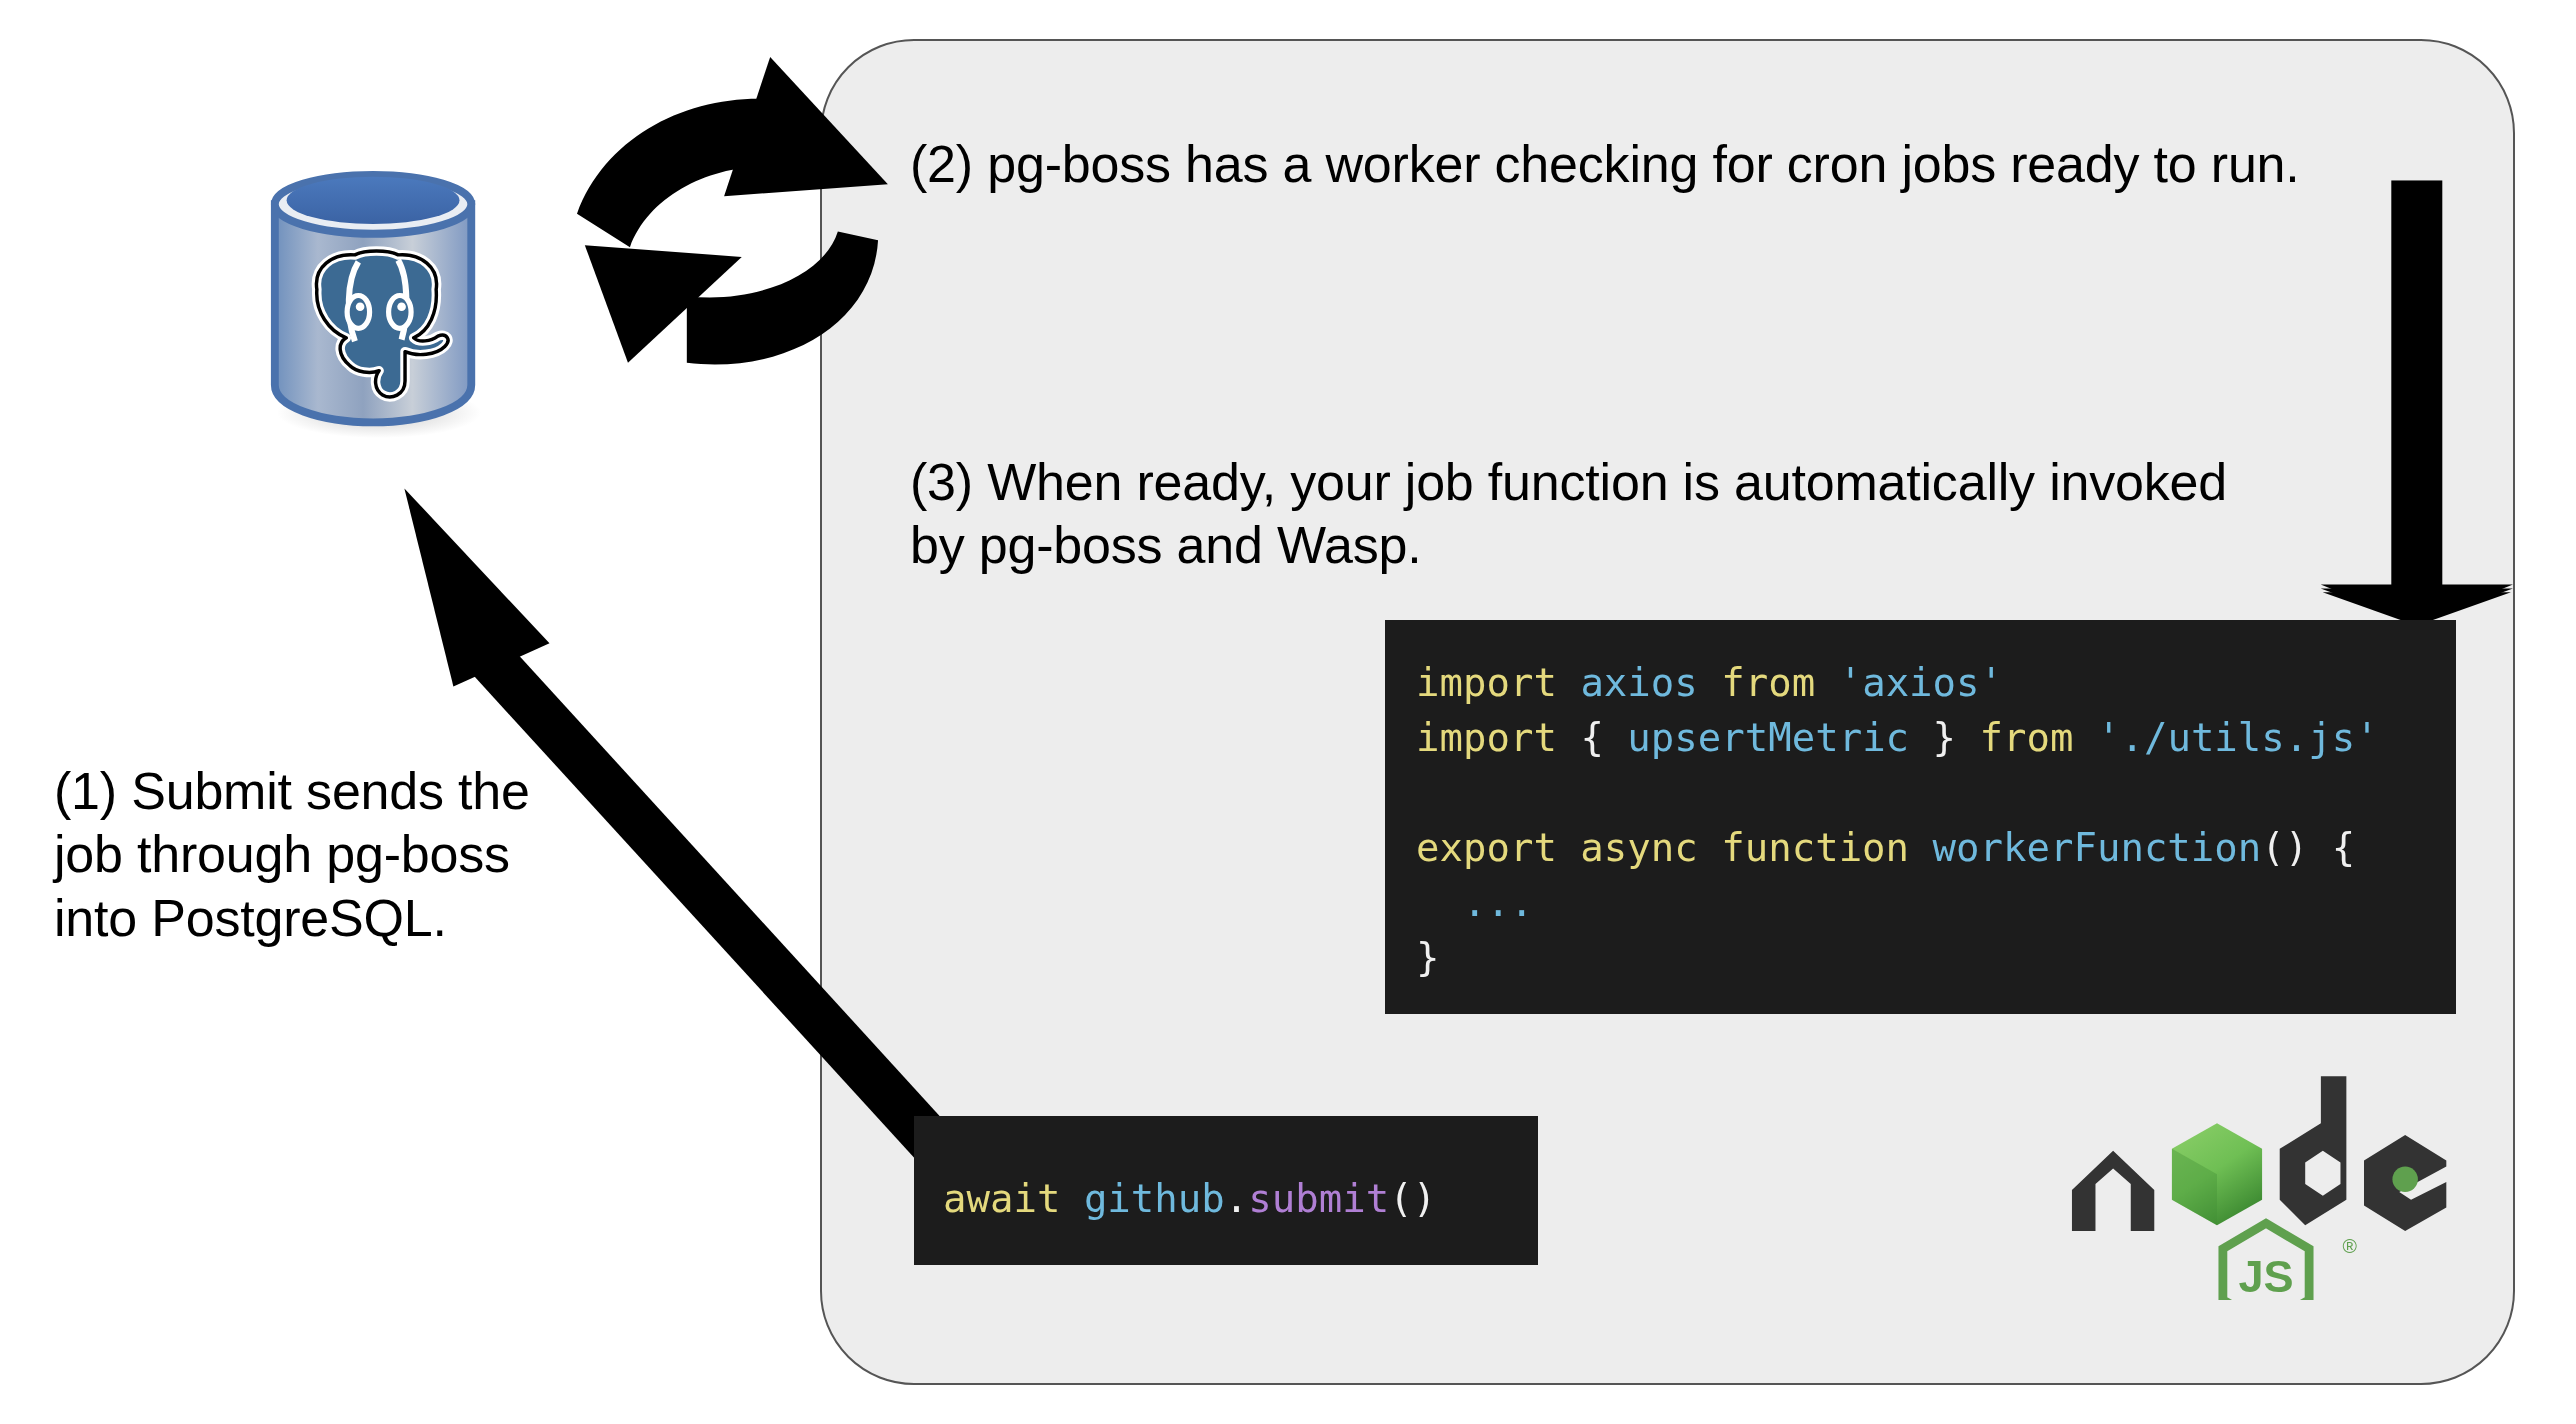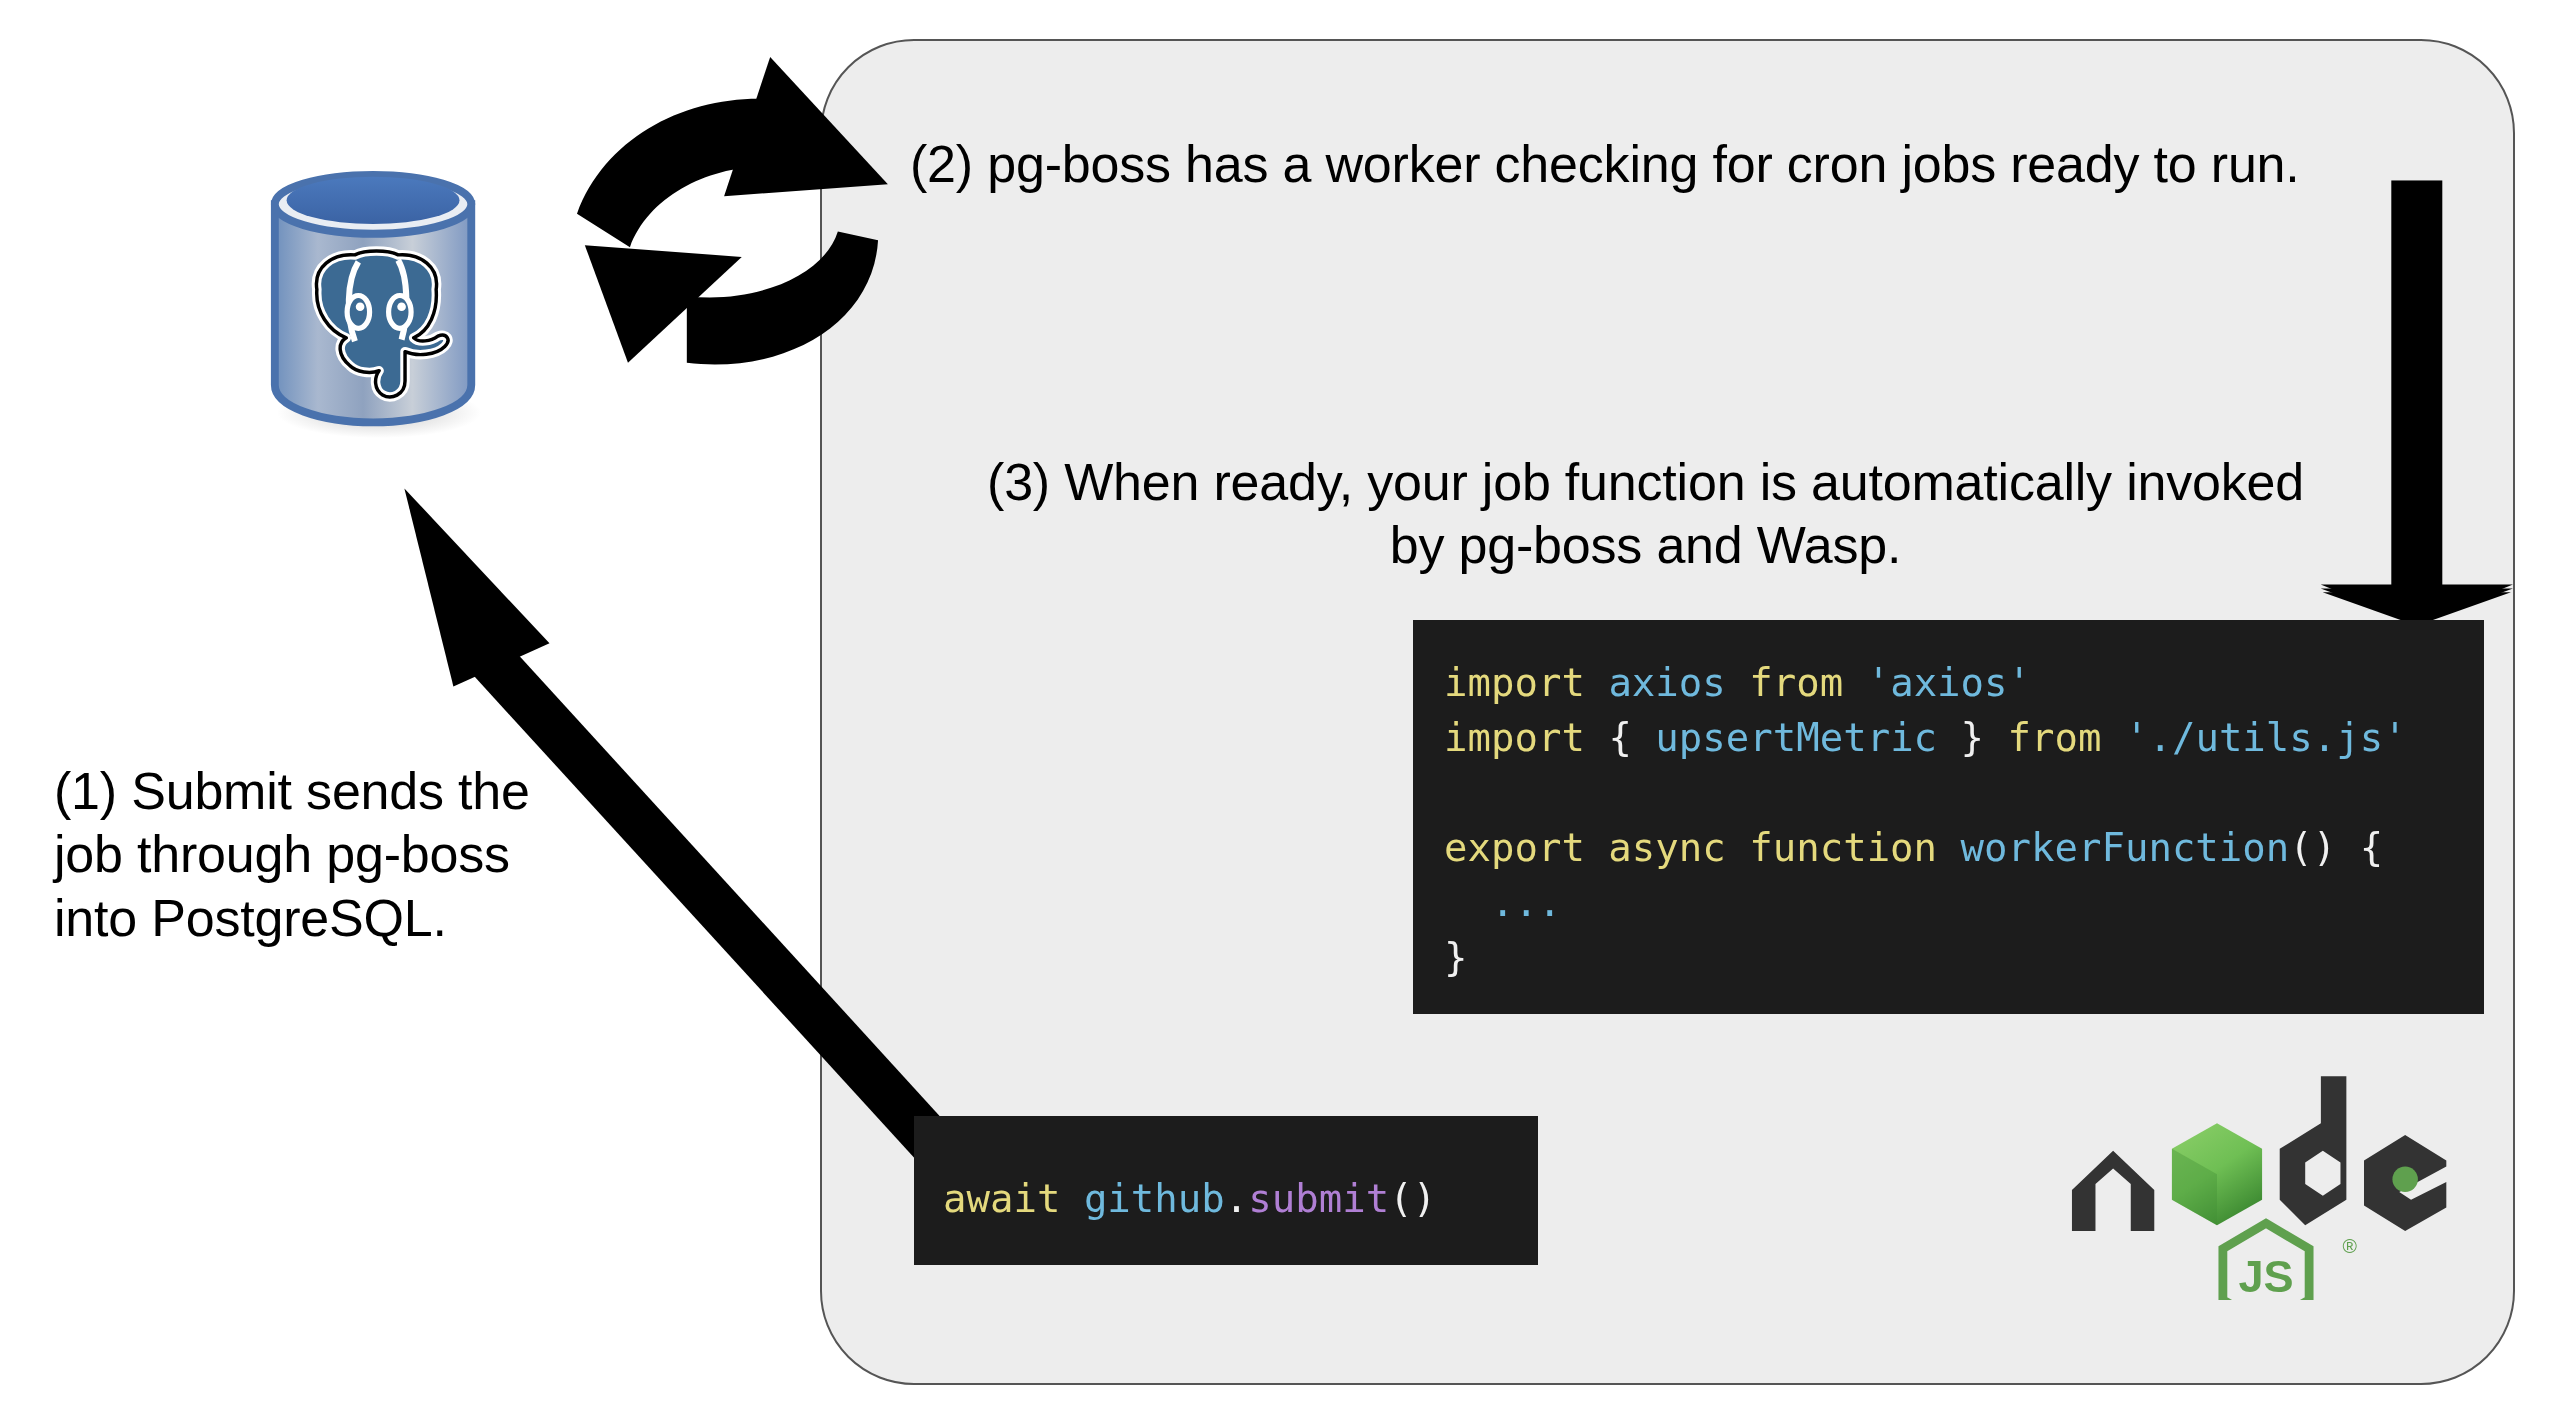--- a/index.html
+++ b/index.html
@@ -31,41 +31,40 @@
   
   .annotation {
     position: absolute;
     color: #000000;
     font-size: 52px;
     line-height: 1.22;
     letter-spacing: -0.2px;
     white-space: pre-line;
   }
   #step2-text { left: 910px;  top: 133px;  width: 1530px; }
-  #step3-text { left: 910px;  top: 451px;  width: 1471px; text-align: center; }
+  #step3-text { left: 910px;  top: 451px;  width: 1471px; }
   #step1-text { left: 54px;   top: 760px;  width: 549px; }
 
   
   .code-block {
     position: absolute;
     background: #1c1c1c;
     font-family: "DejaVu Sans Mono", "Liberation Mono", monospace;
     color: #f2f2f2;
     white-space: pre;
   }
   #worker-code {
     left: 1385px;
     top: 620px;
     width: 1071px;
     height: 394px;
     font-size: 39px;
     line-height: 55px;
     padding: 35px 0 0 31px;
     box-sizing: border-box;
-    margin-left: 28px;
   }
   #submit-code {
     left: 914px;
     top: 1116px;
     width: 624px;
     height: 149px;
     font-size: 39px;
     line-height: 149px;
     padding: 8px 0 0 29px;
     box-sizing: border-box;

